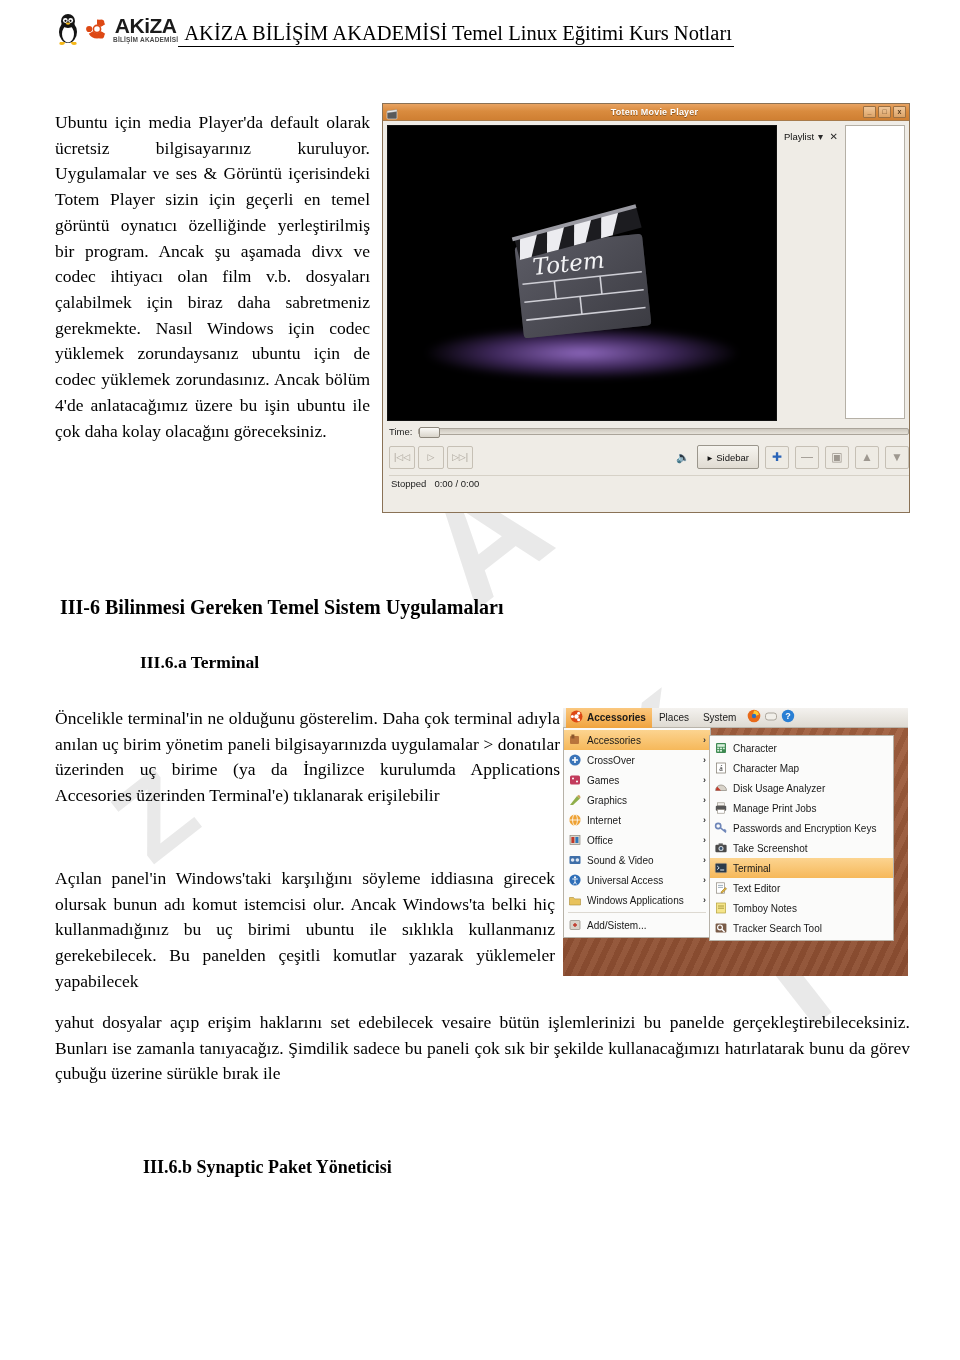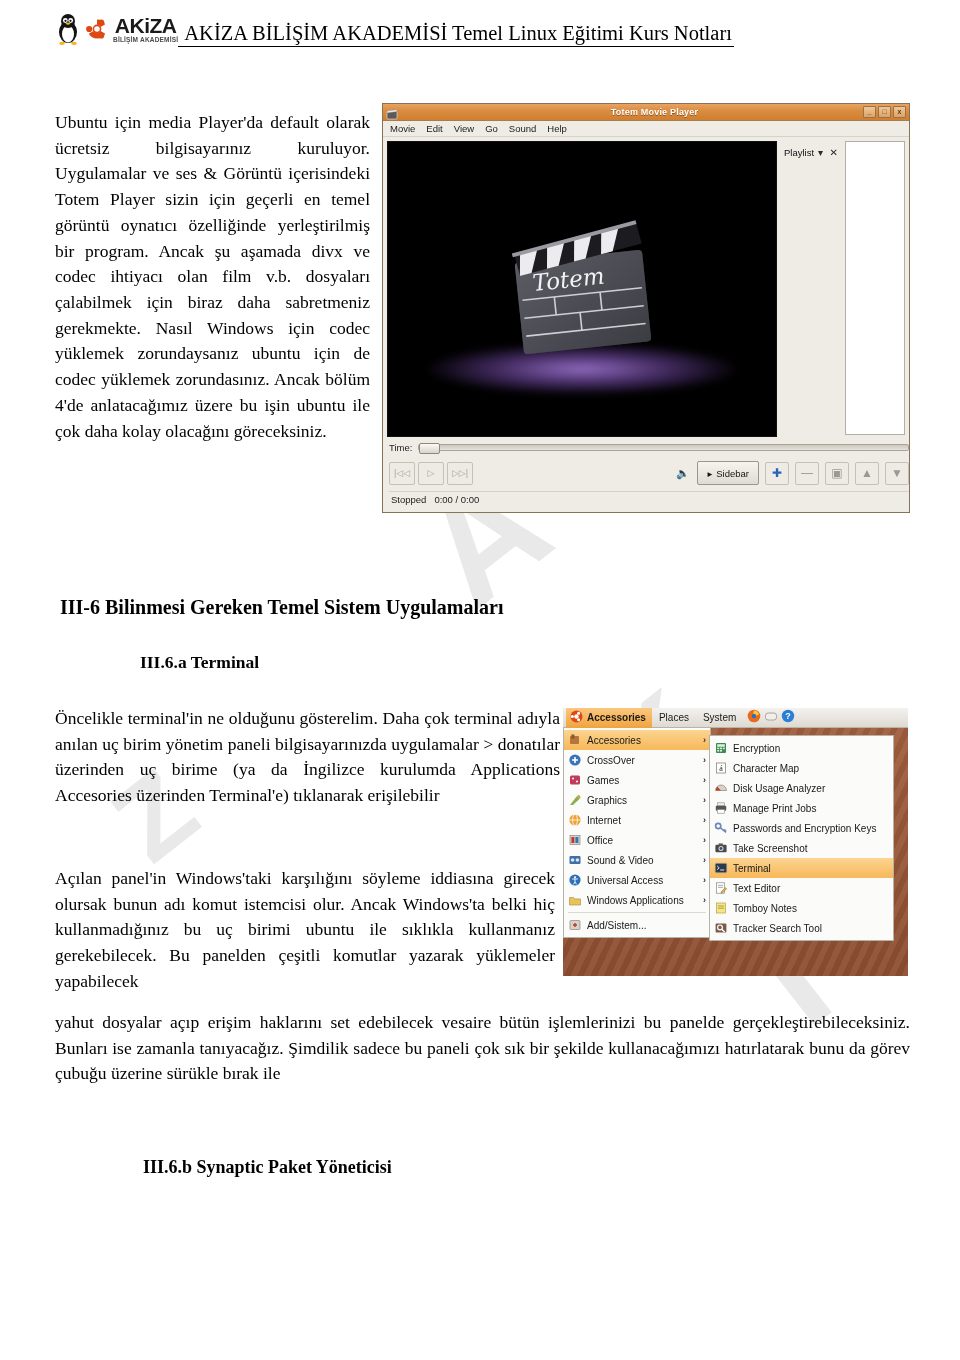--- a/index.html
+++ b/index.html
@@ -367,28 +367,20 @@
           </svg>
         </span>
         <span class="tb-title">Totem Movie Player</span>
         <span class="tb-buttons">
           <span class="tb-btn">_</span>
           <span class="tb-btn">□</span>
           <span class="tb-btn">x</span>
         </span>
       </div>
 
-      <div class="totem-menubar">
-        <span>Movie</span>
-        <span>Edit</span>
-        <span>View</span>
-        <span>Go</span>
-        <span>Sound</span>
-        <span>Help</span>
-      </div>
 
       <div class="totem-body">
         <div class="video-area">
           <div class="glow"></div>
           <div class="clapper">
             <svg viewBox="0 0 182 150" width="182" height="150">
               <g transform="rotate(-6 91 75)">
                 <rect x="26" y="48" width="128" height="92" rx="4" fill="#4a4a52"></rect>
                 <rect x="26" y="48" width="128" height="92" rx="4" fill="url(#g1)" opacity=".5"></rect>
                 <line x1="30" y1="86" x2="150" y2="86" stroke="#cfcfd6" stroke-width="1.6"></line>
@@ -619,21 +611,21 @@
           <svg viewBox="0 0 14 14" width="14" height="14">
               <rect x="2" y="2" width="10" height="10" rx="1" fill="#3f8a52"></rect>
               <rect x="3.2" y="3.2" width="7.6" height="2.6" fill="#d8f0dc"></rect>
               <rect x="3.2" y="6.6" width="2" height="1.6" fill="#d8f0dc"></rect>
               <rect x="6" y="6.6" width="2" height="1.6" fill="#d8f0dc"></rect>
               <rect x="8.8" y="6.6" width="2" height="1.6" fill="#d8f0dc"></rect>
               <rect x="3.2" y="9" width="2" height="1.6" fill="#d8f0dc"></rect>
               <rect x="6" y="9" width="2" height="1.6" fill="#d8f0dc"></rect>
             </svg>
         </span>
-        <span class="mi-label">Encryption</span>
+        <span class="mi-label">Character</span>
       </div>
       <div class="mi">
         <span class="mi-ico">
           <svg viewBox="0 0 14 14" width="14" height="14">
               <rect x="2.5" y="2" width="9" height="10" fill="#fff" stroke="#8d877c" stroke-width=".8"></rect>
               <text x="7" y="10" font-size="8" font-family="Liberation Serif, serif" fill="#222" text-anchor="middle">á</text>
             </svg>
         </span>
         <span class="mi-label">Character Map</span>
       </div>

